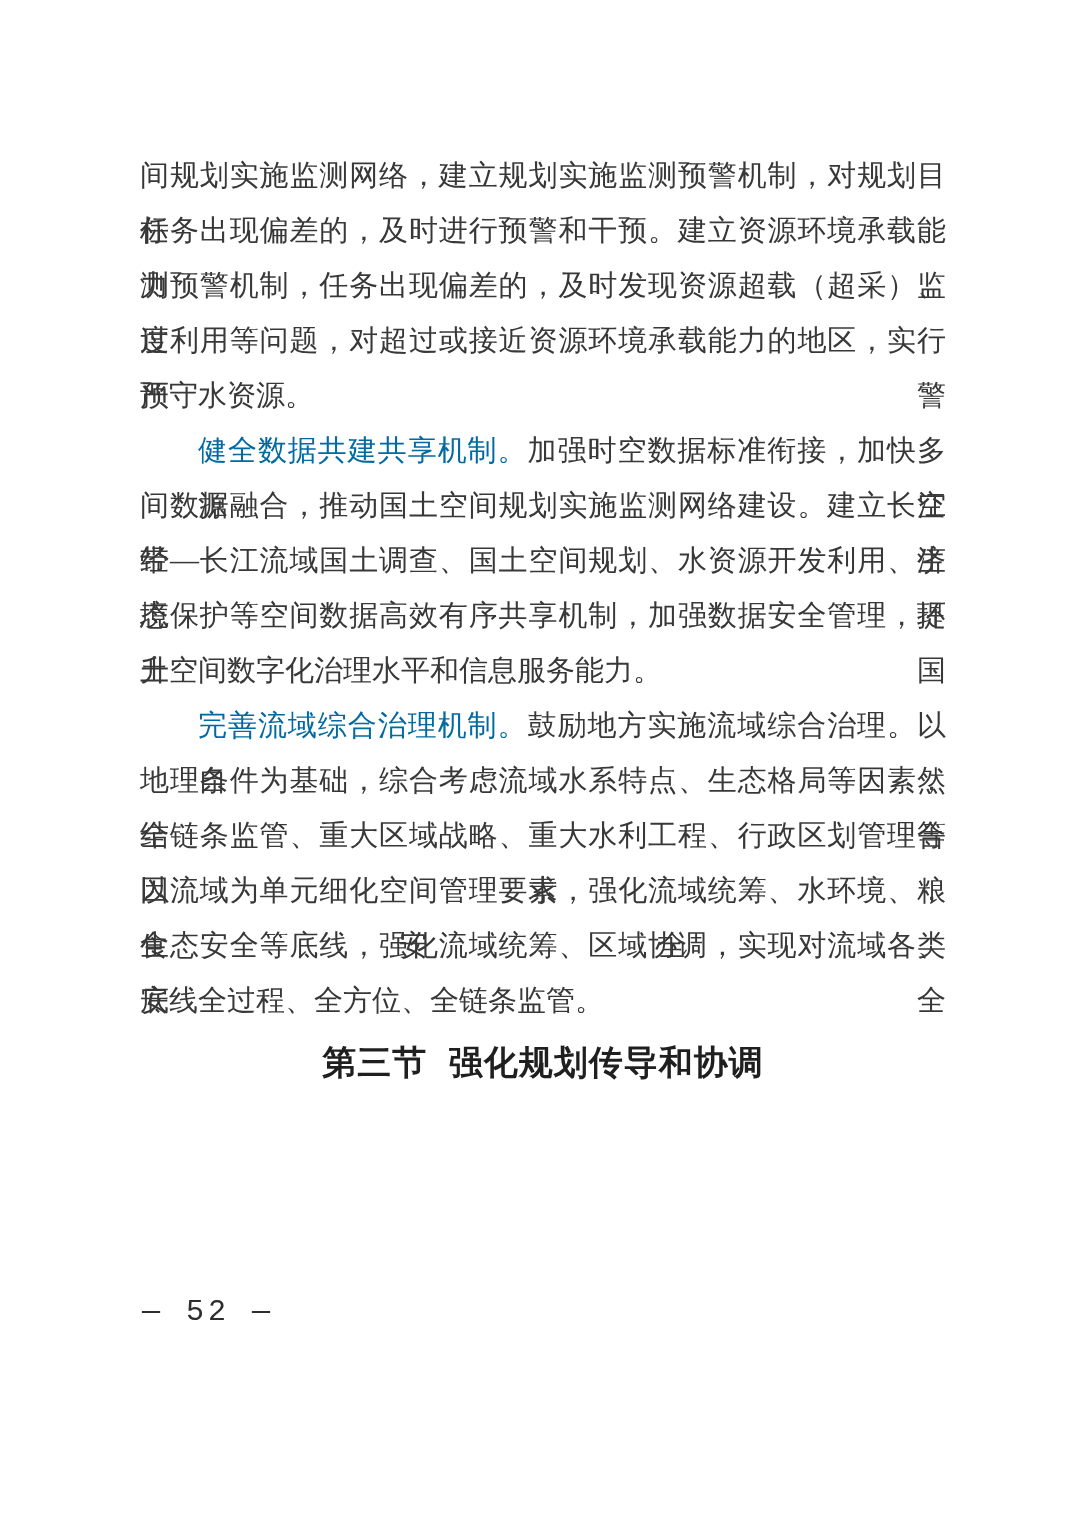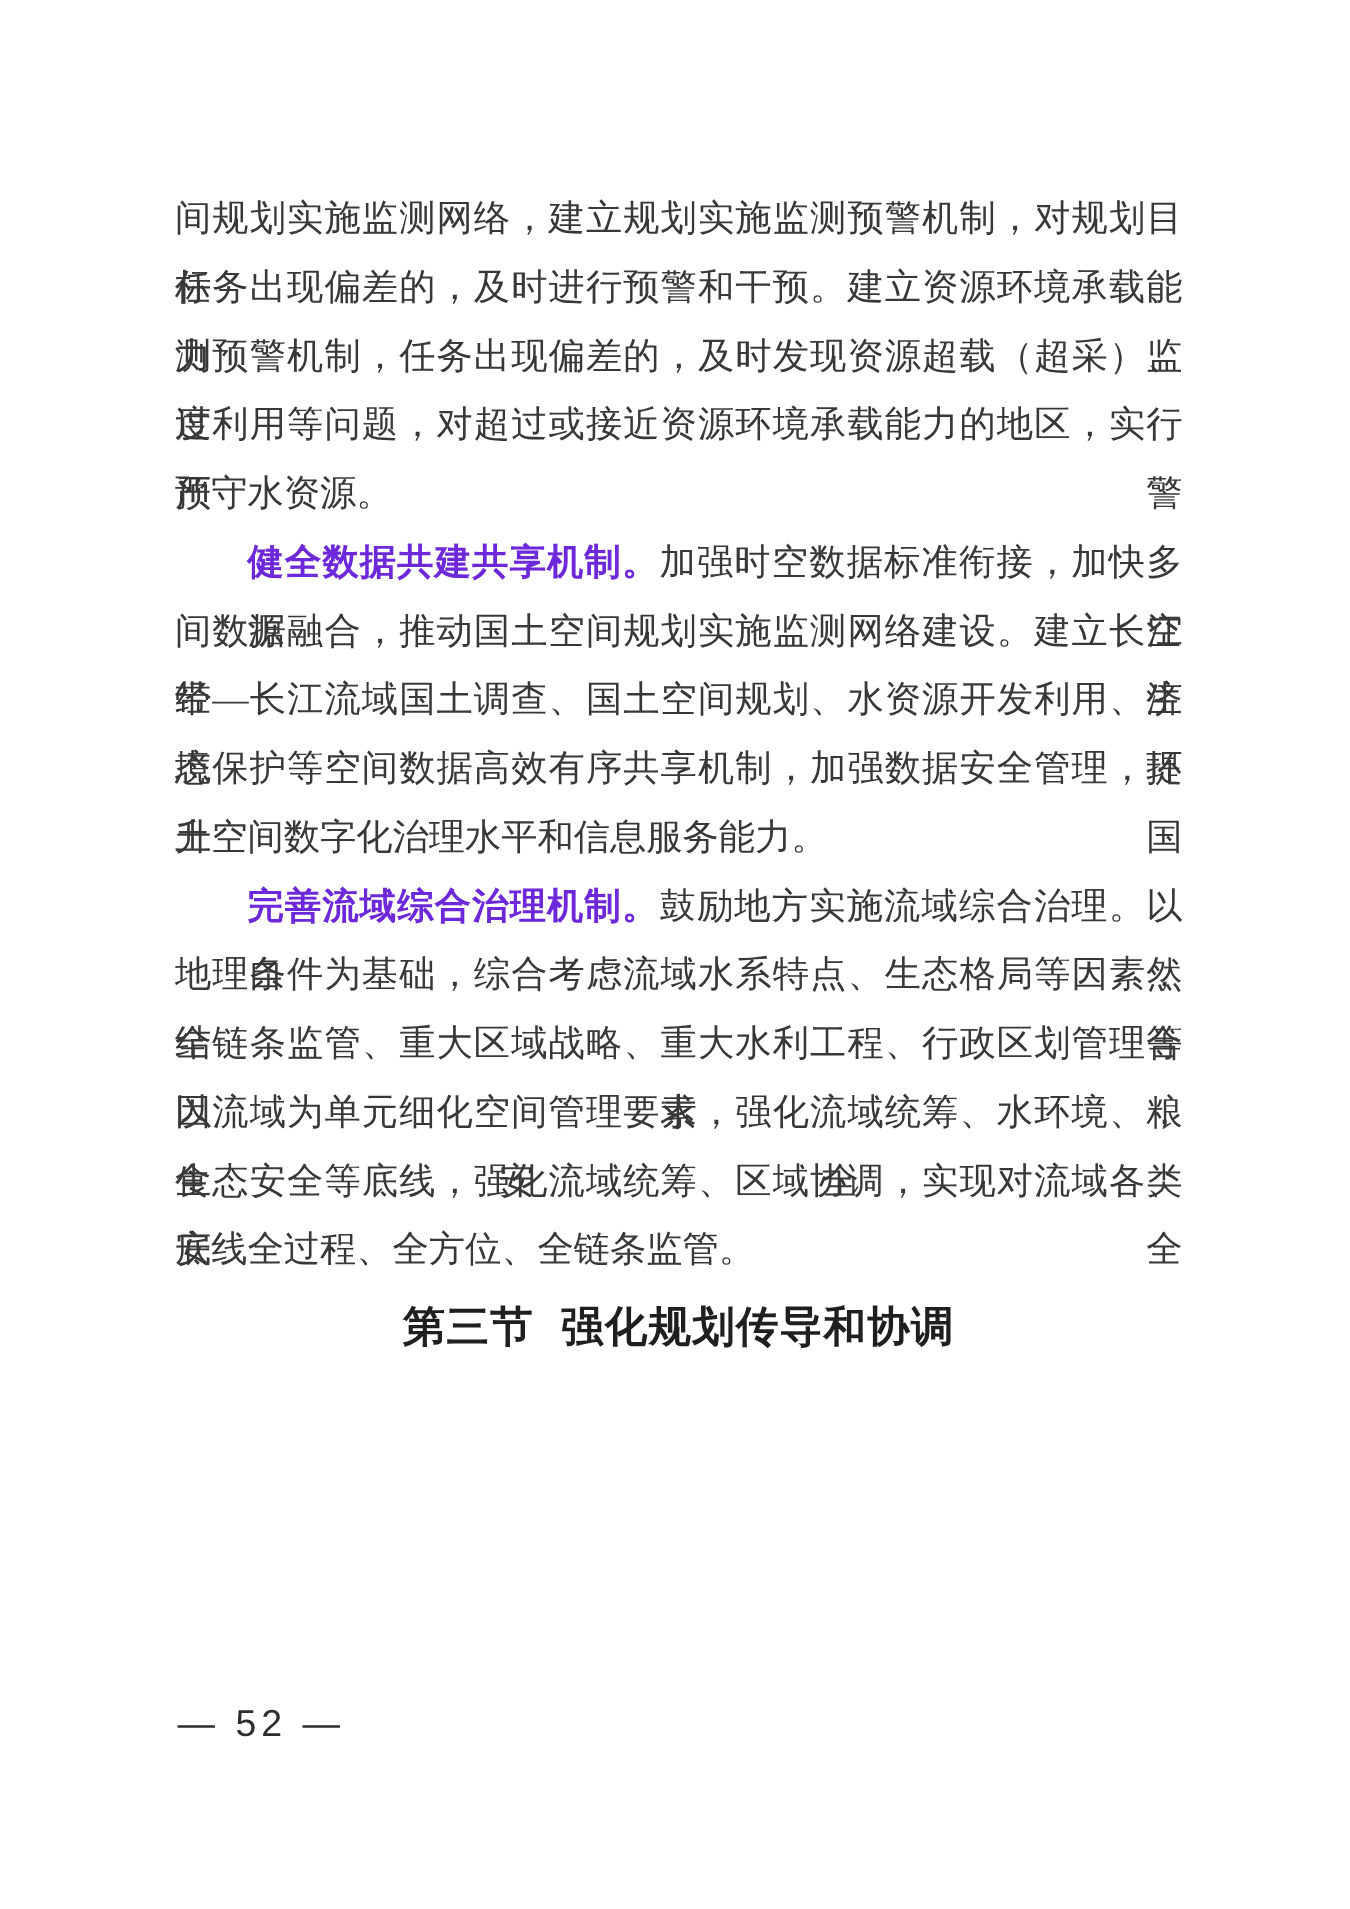--- a/index.html
+++ b/index.html
@@ -38,44 +38,44 @@
     white-space: normal;
     text-align: justify;
     text-align-last: justify;
     text-justify: inter-character;
   }
   .line.indent {
     padding-left: 58px;
   }
   .seg { font-weight: normal; }
   .seg.bold {
-    font-weight: bold;
-    color: #6d28d9;
+    font-weight: normal;
+    color: #0369a1;
   }
   .section-heading {
     height: 55px;
     line-height: 55px;
     margin-top: 10px;
     margin-bottom: 16px;
     text-align: center;
     font-family: Liberation Mono, monospace;
     font-weight: bold;
     font-size: 34px;
     color: #1f1f1f;
     letter-spacing: 1px;
   }
   .page-footer {
     position: absolute;
     left: 142px;
-    top: 1360px;
+    top: 1292px;
     font-size: 30px;
     line-height: 40px;
     color: #2e2e2e;
     letter-spacing: 4px;
-    font-family: Liberation Sans, sans-serif;
+    font-family: Liberation Mono, monospace;
   }
 </style>
 </head>
 <body>
 
 <div class="page">
   <div class="text-flow">
       <div class="paragraph">
         <div class="line justify"><span class="seg">间规划实施监测网络，建立规划实施监测预警机制，对规划目标、</span></div>
         <div class="line justify"><span class="seg">任务出现偏差的，及时进行预警和干预。建立资源环境承载能力监</span></div>

